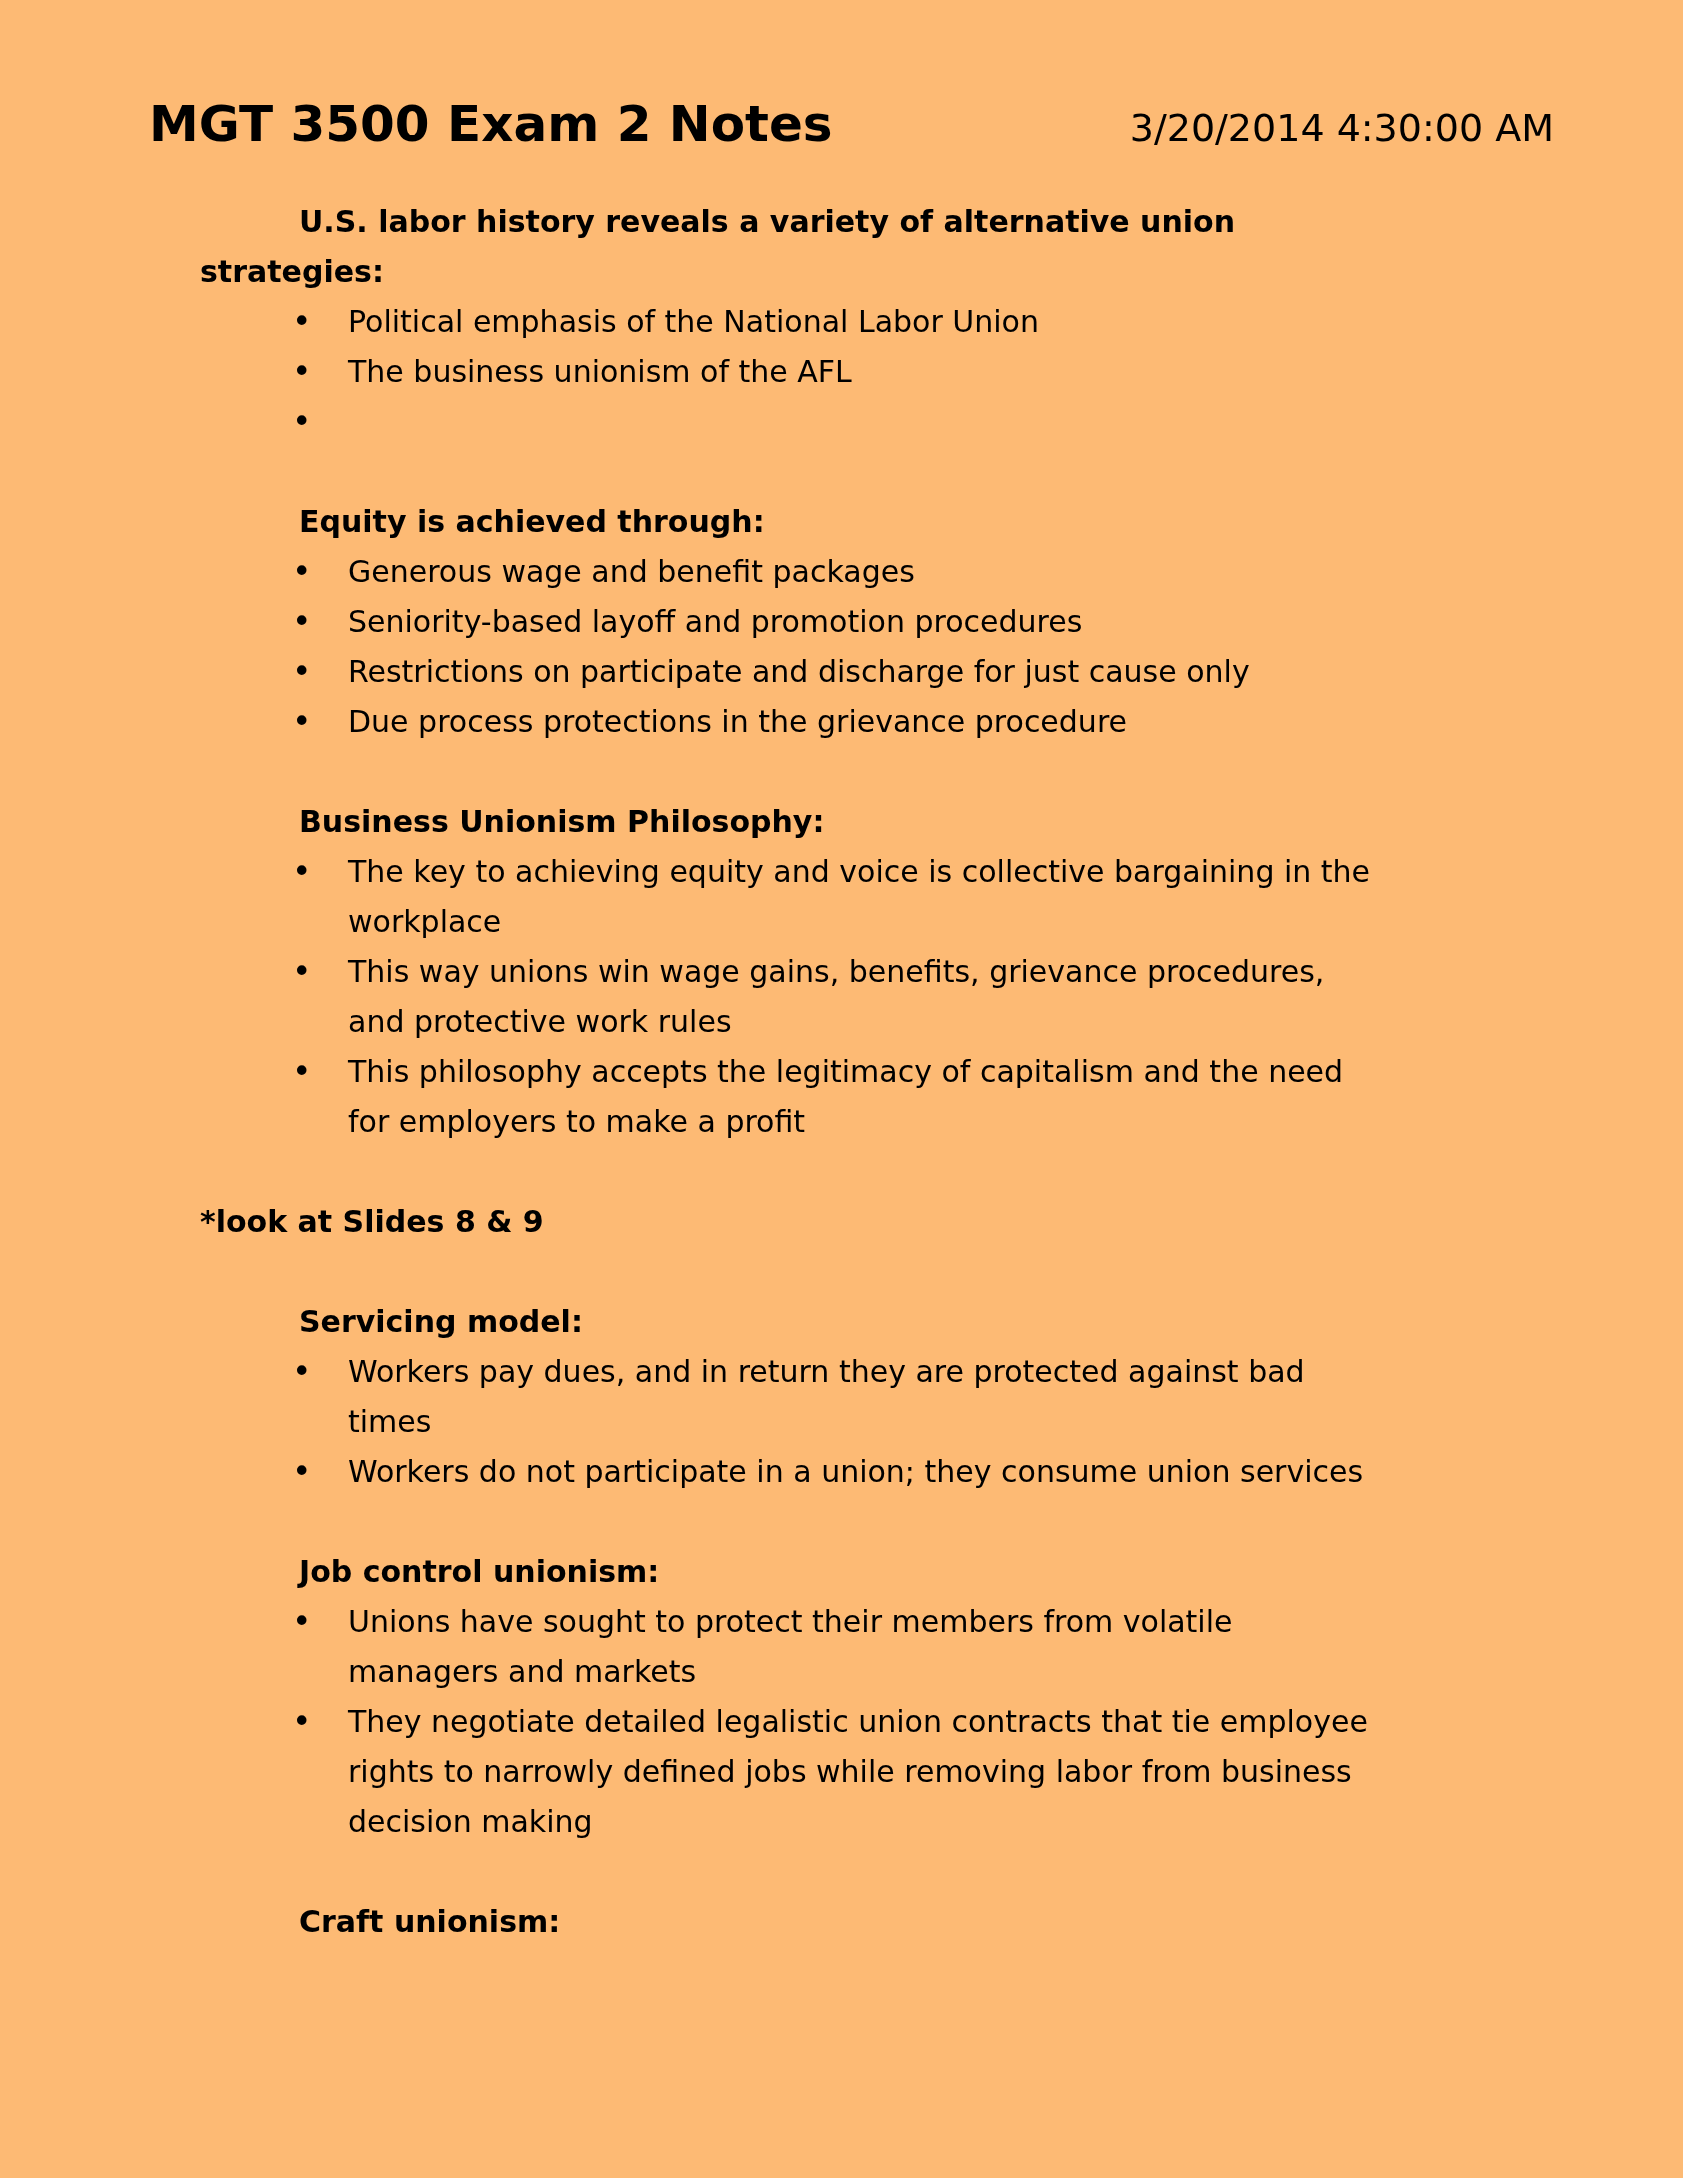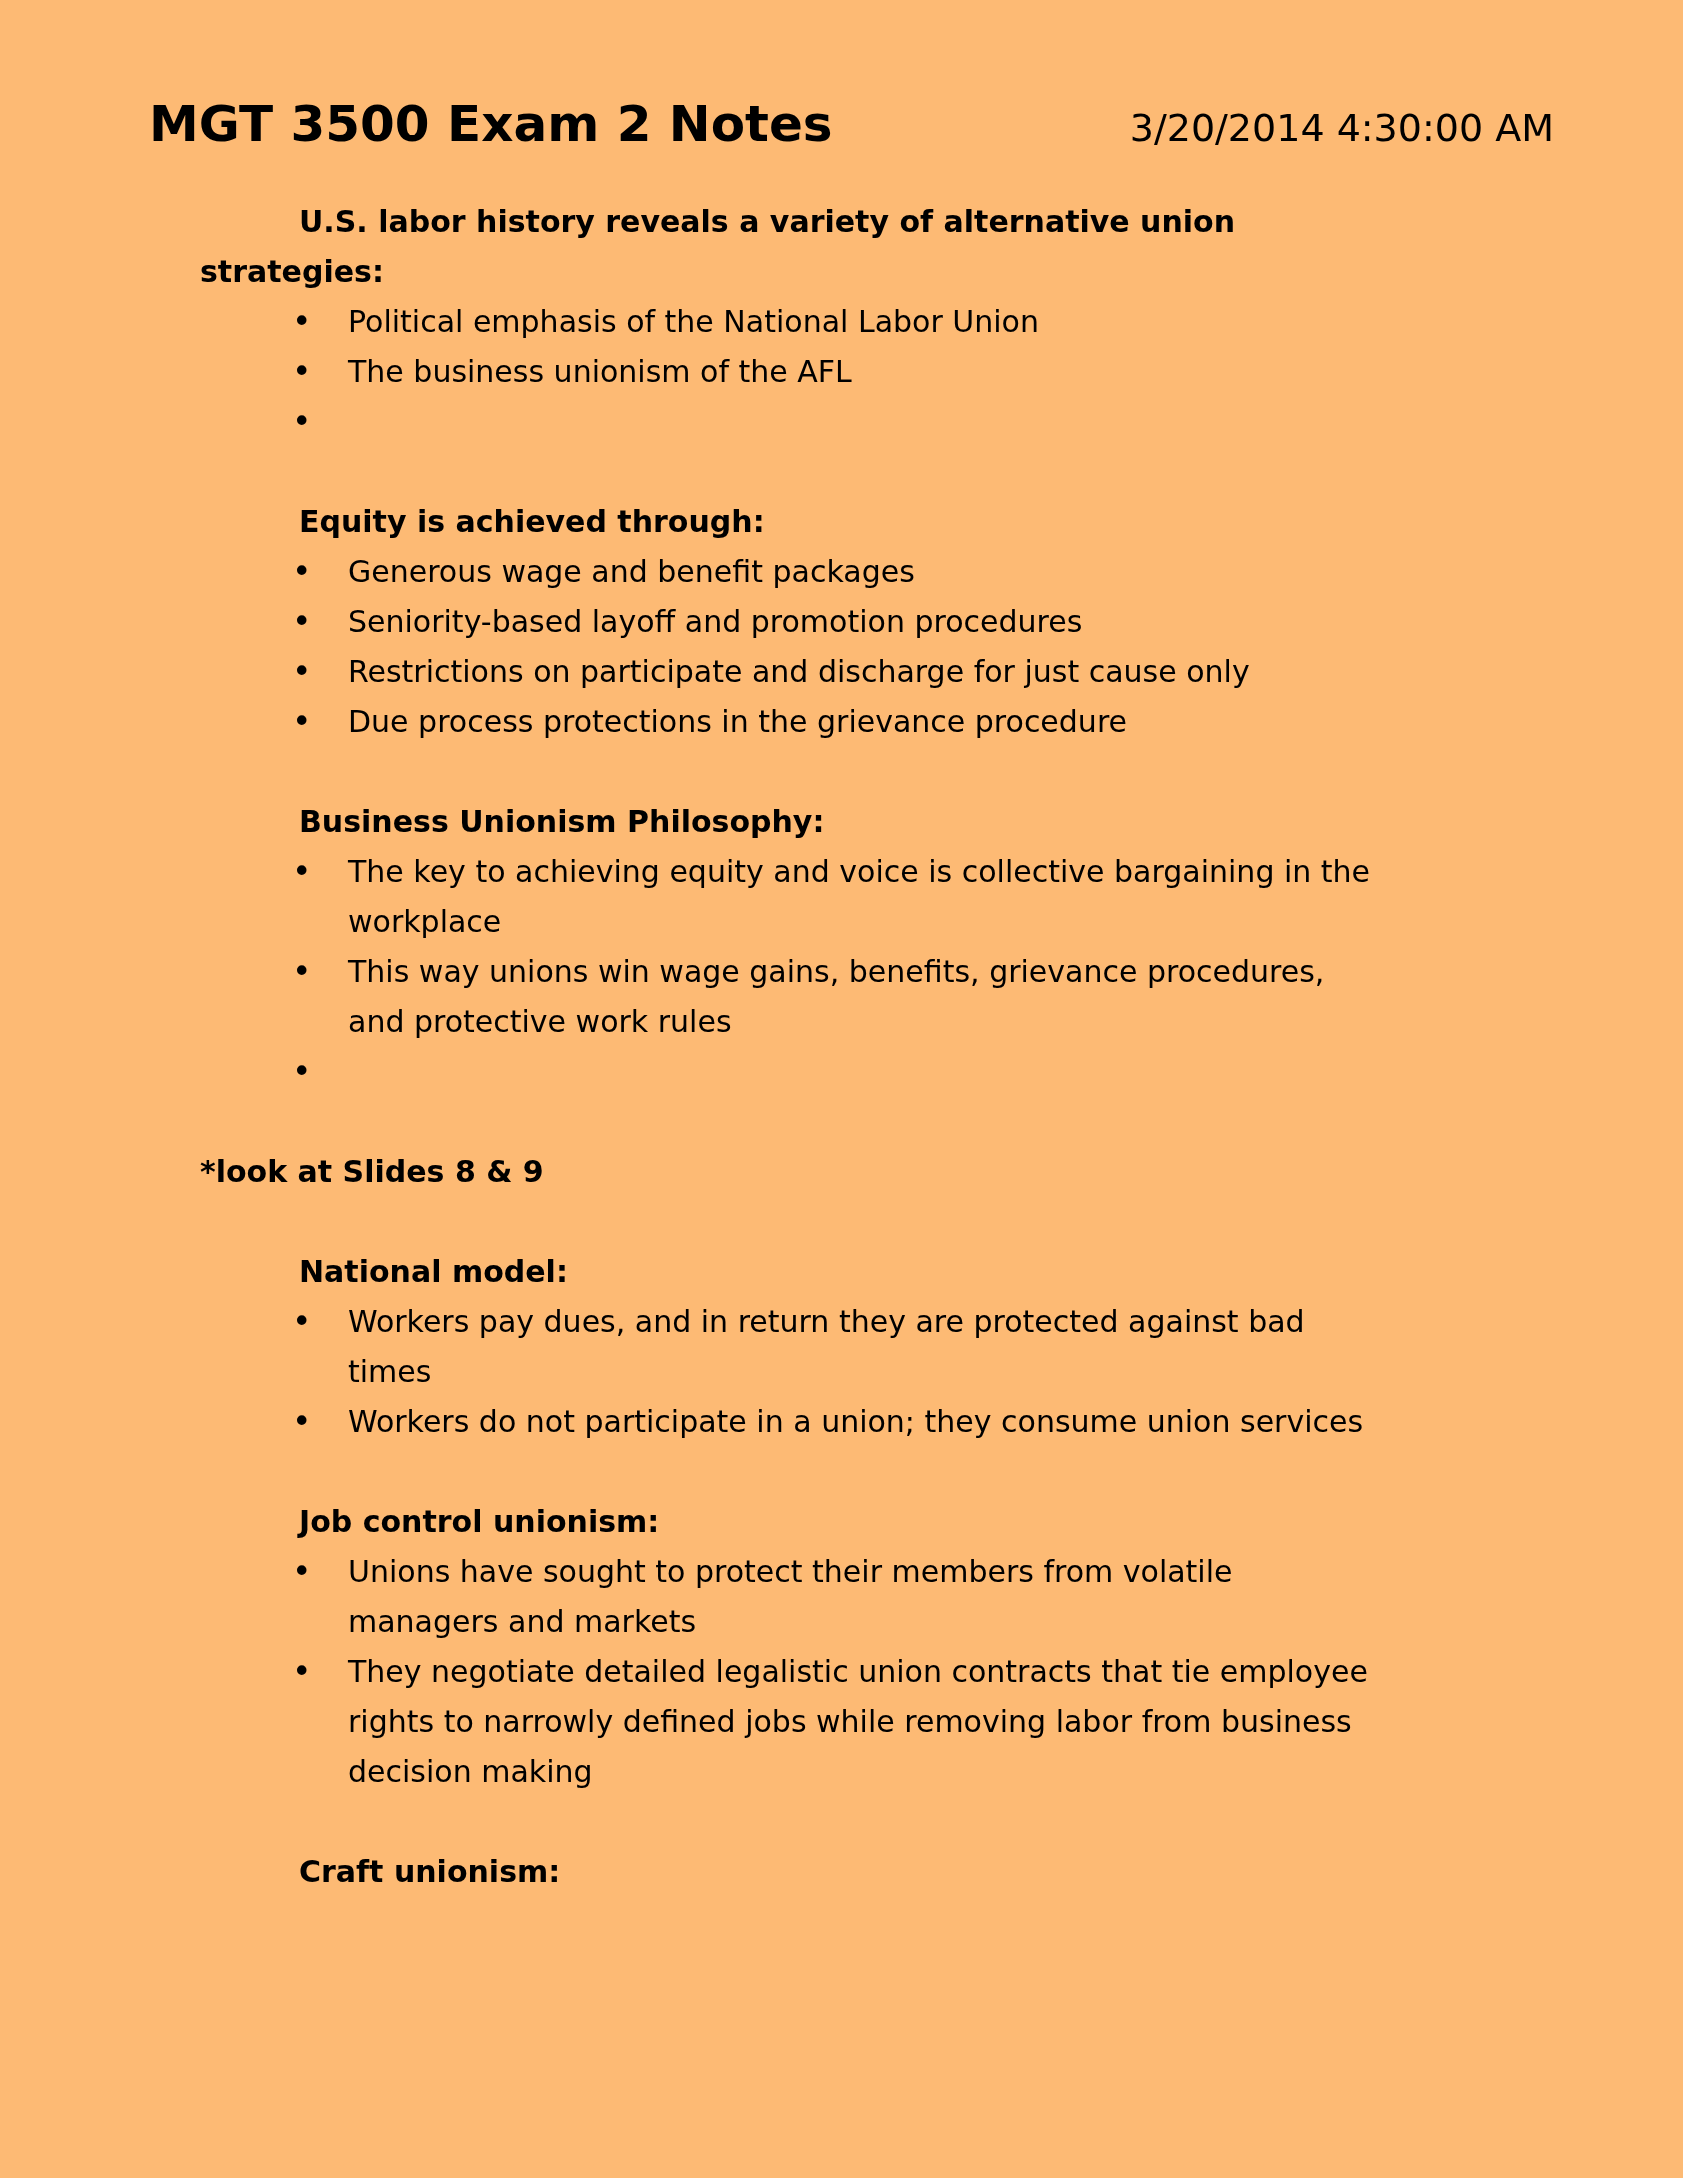--- a/index.html
+++ b/index.html
@@ -142,29 +142,33 @@
       </div>
       <div class="bullet">
         <span class="b-marker">•</span>
         <div class="b-text">
           <div class="t-line">This way unions win wage gains, benefits, grievance procedures,</div>
           <div class="t-line">and protective work rules</div>
         </div>
       </div>
       <div class="bullet">
         <span class="b-marker">•</span>
+        <div class="b-text">
+          <div class="t-line">This philosophy accepts the legitimacy of capitalism and the need</div>
+          <div class="t-line">for employers to make a profit</div>
+        </div>
       </div>
     </div>
 
     <div class="section">
       <div class="note-line">*look at Slides 8 &amp; 9</div>
     </div>
 
     <div class="section">
-      <div class="h-line h-indent">National model:</div>
+      <div class="h-line h-indent">Servicing model:</div>
       <div class="bullet">
         <span class="b-marker">•</span>
         <div class="b-text">
           <div class="t-line">Workers pay dues, and in return they are protected against bad</div>
           <div class="t-line">times</div>
         </div>
       </div>
       <div class="bullet">
         <span class="b-marker">•</span>
         <div class="b-text">

